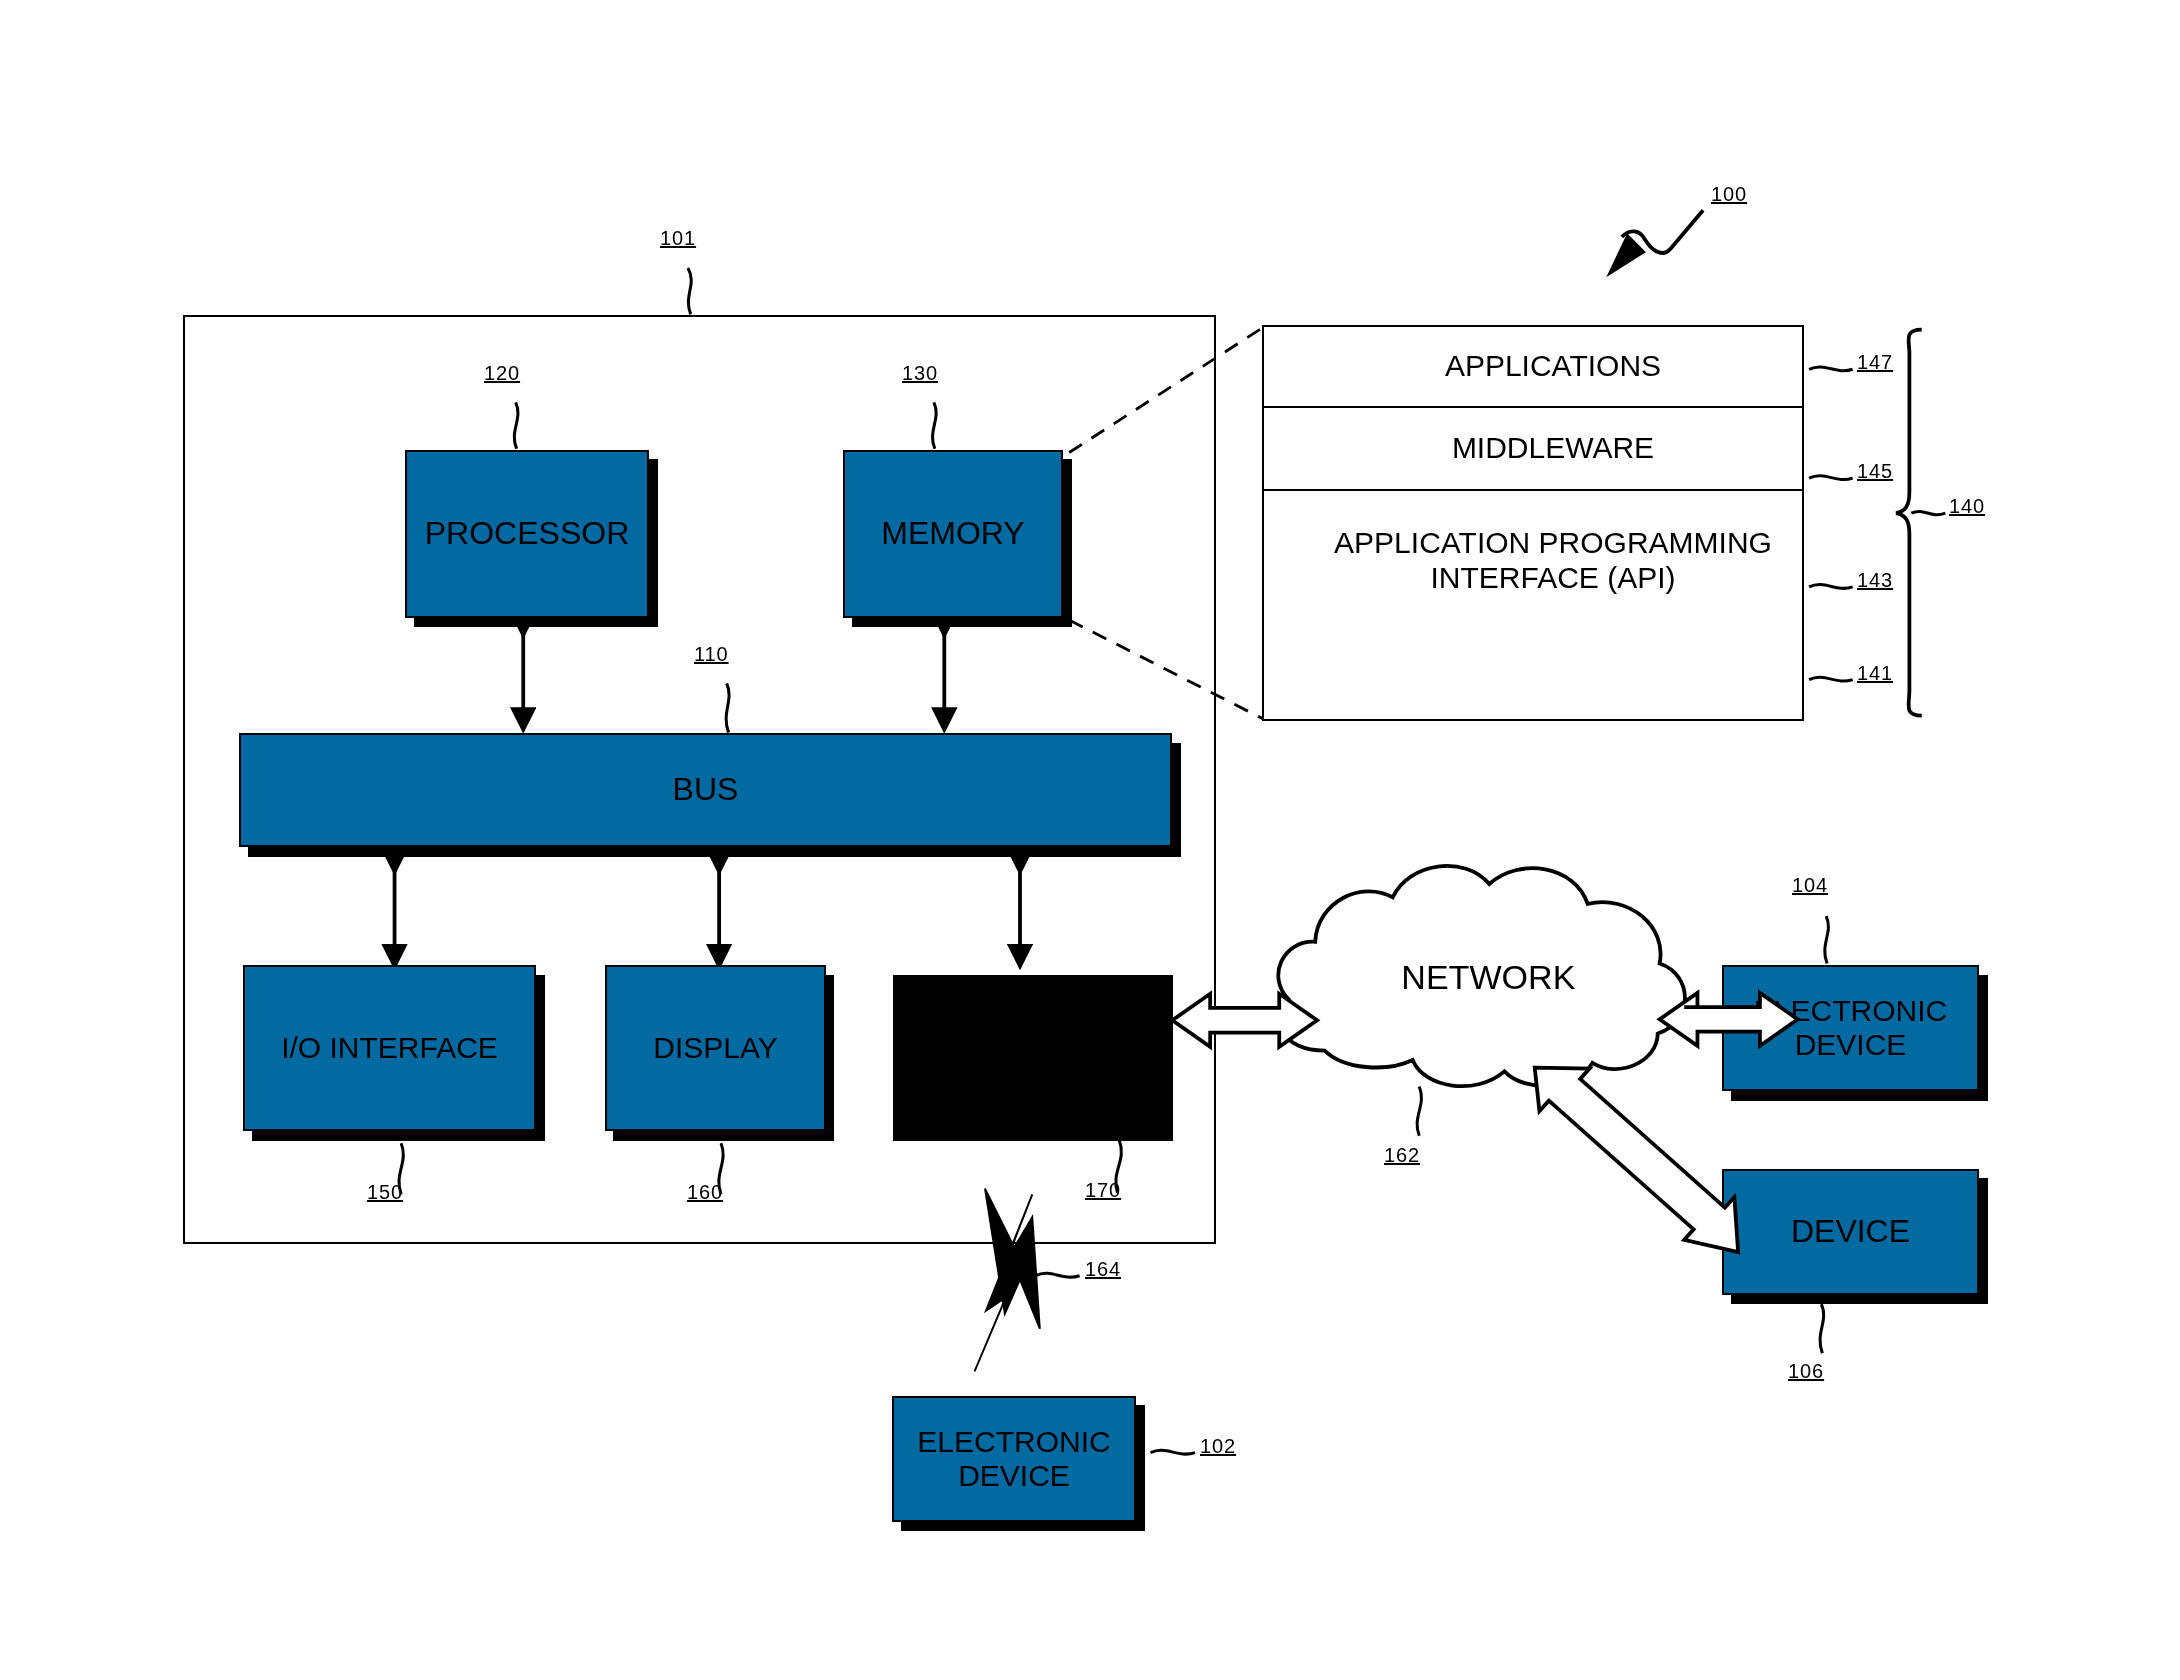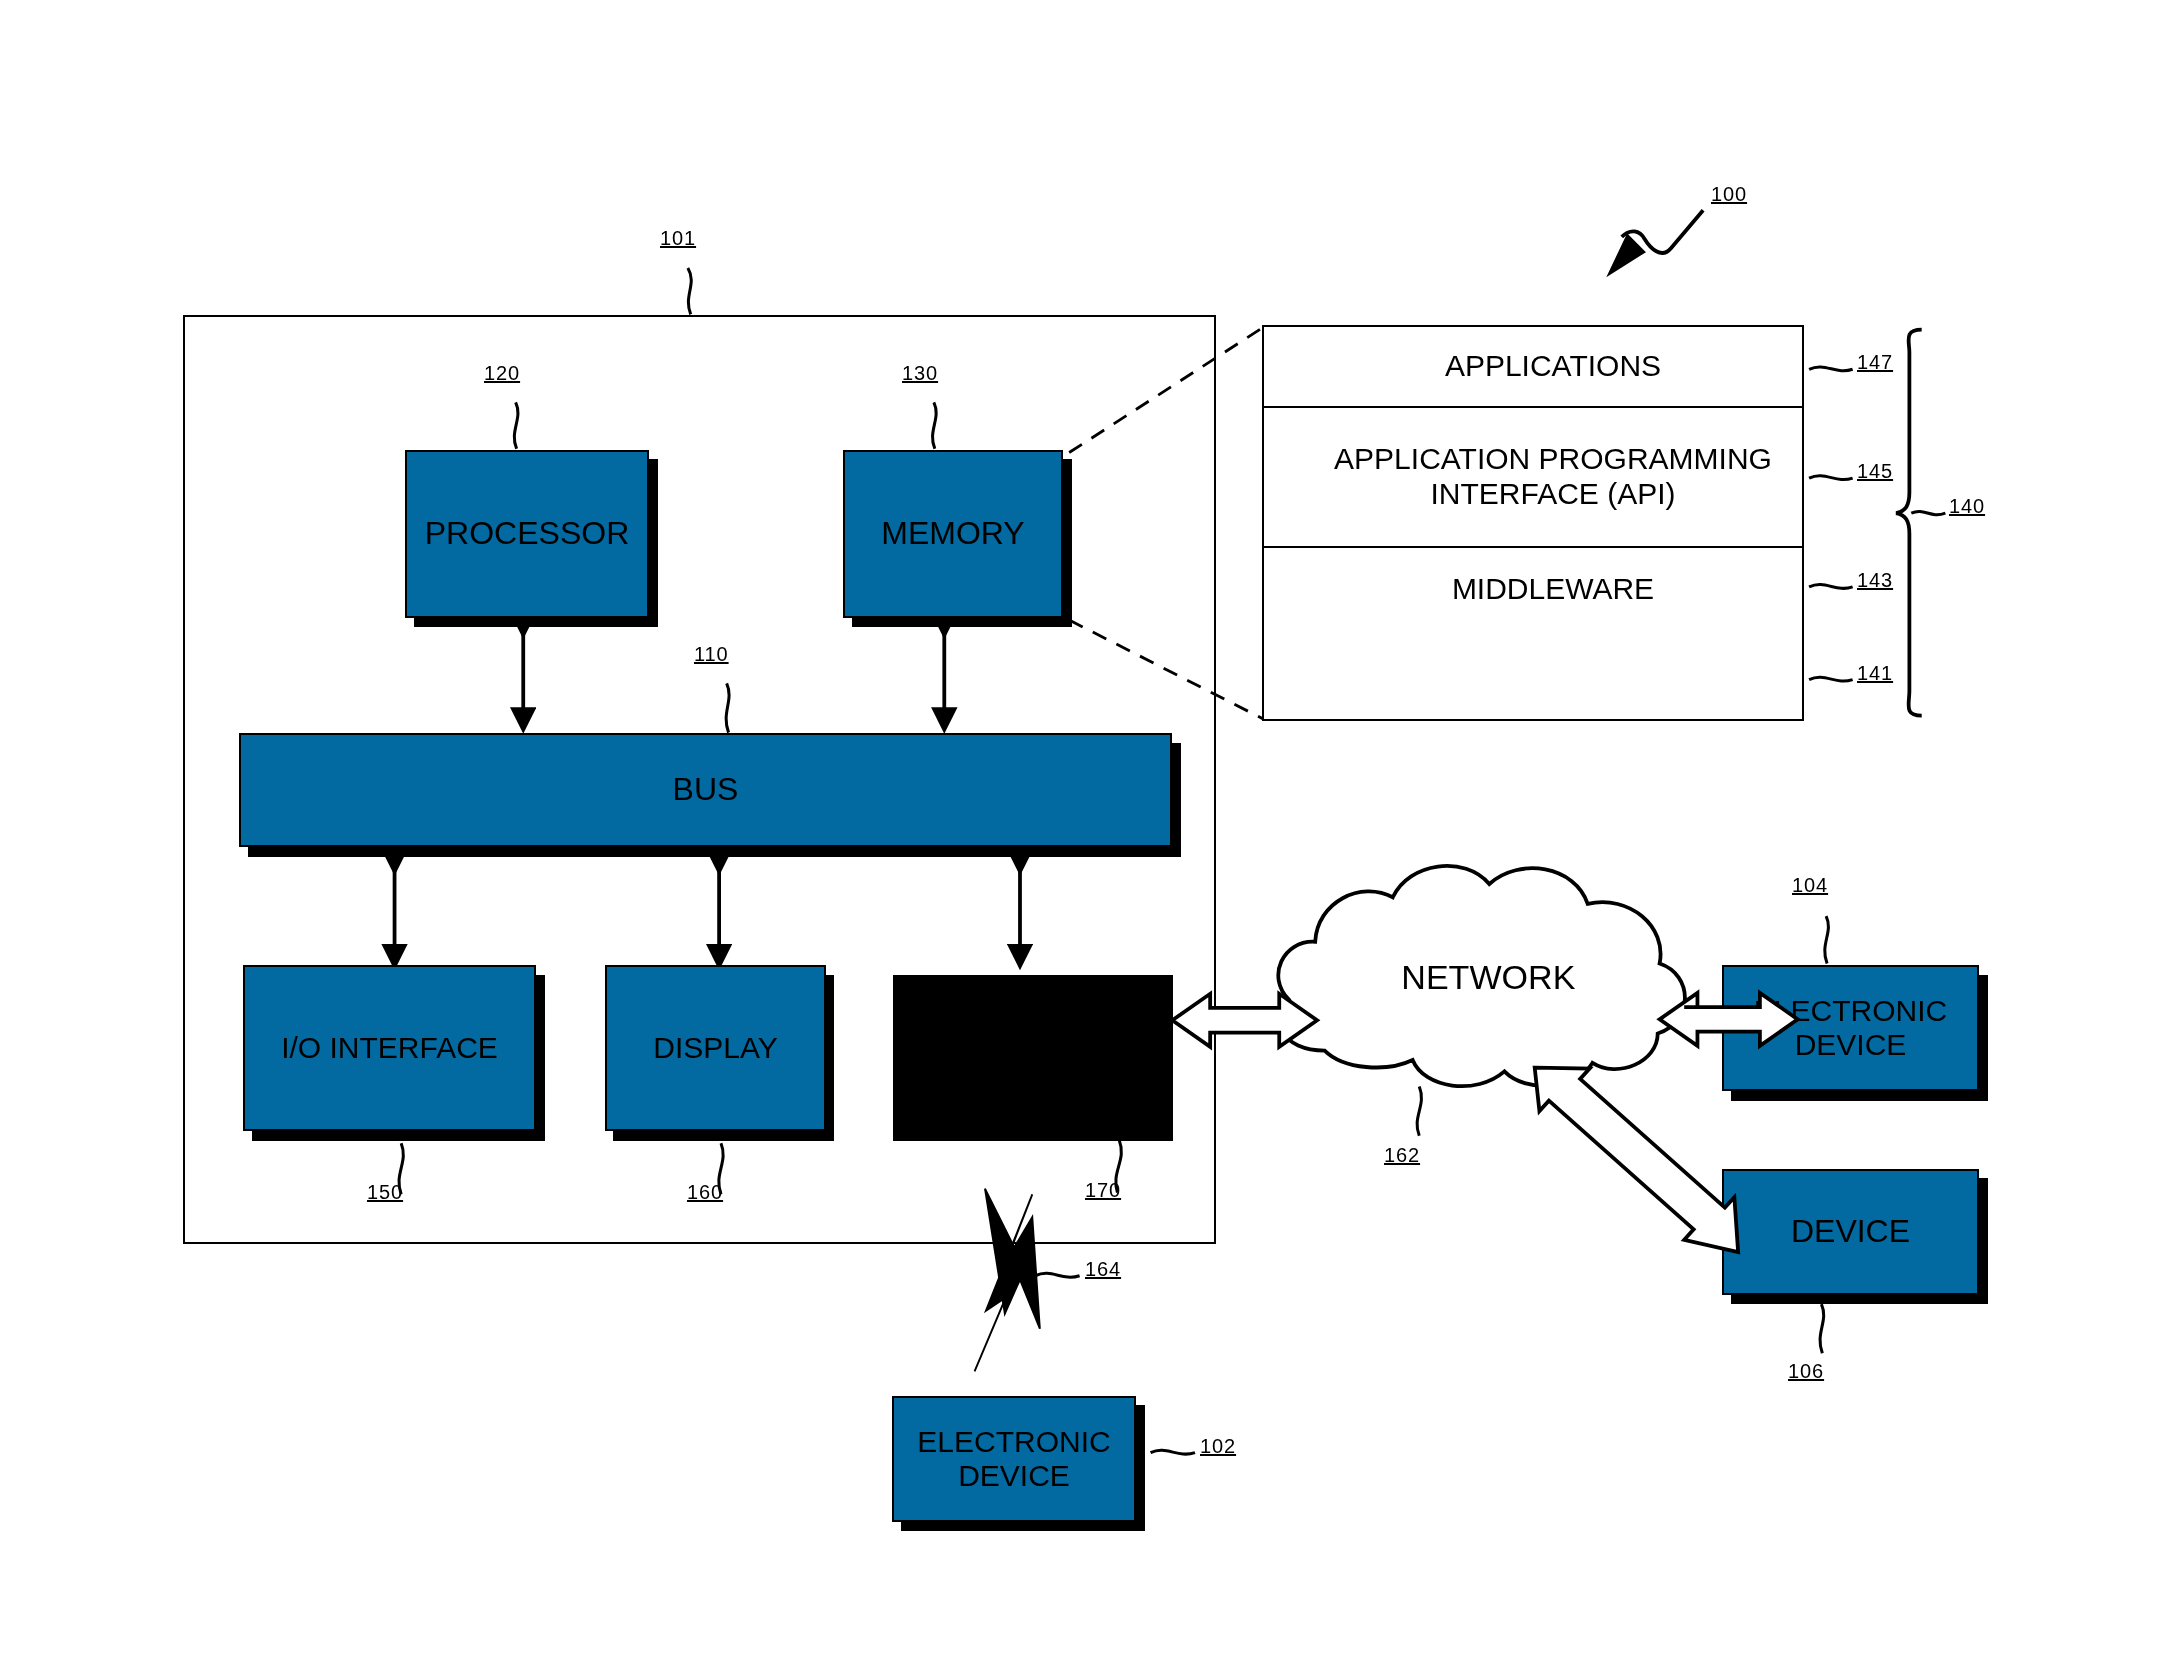--- a/index.html
+++ b/index.html
@@ -126,28 +126,28 @@
   <div class="node boxtext-32" style="left:605px;top:965px;width:221px;height:166px;">
     <span class="lbl">DISPLAY</span>
   </div>
 
   <div class="shadow" style="left:893px;top:975px;width:280px;height:166px;"></div>
 
   <div id="stack" style="left:1262px;top:325px;width:542px;height:396px;">
     <div class="layer" style="height:81px;">
       <span>APPLICATIONS</span>
     </div>
+    <div class="layer" style="height:83px;">
+      <span>MIDDLEWARE</span>
+    </div>
     <div class="layer" style="height:140px;">
       <span>
         <span>APPLICATION PROGRAMMING</span><br>
         <span>INTERFACE (API)</span>
       </span>
-    </div>
-    <div class="layer" style="height:83px;">
-      <span>MIDDLEWARE</span>
     </div>
   </div>
 
   <div class="shadow" style="left:1731px;top:975px;width:257px;height:126px;"></div>
   <div class="node boxtext-32" style="left:1722px;top:965px;width:257px;height:126px;">
     <span class="lbl">
       <span>ELECTRONIC</span><br>
       <span>DEVICE</span>
     </span>
   </div>

